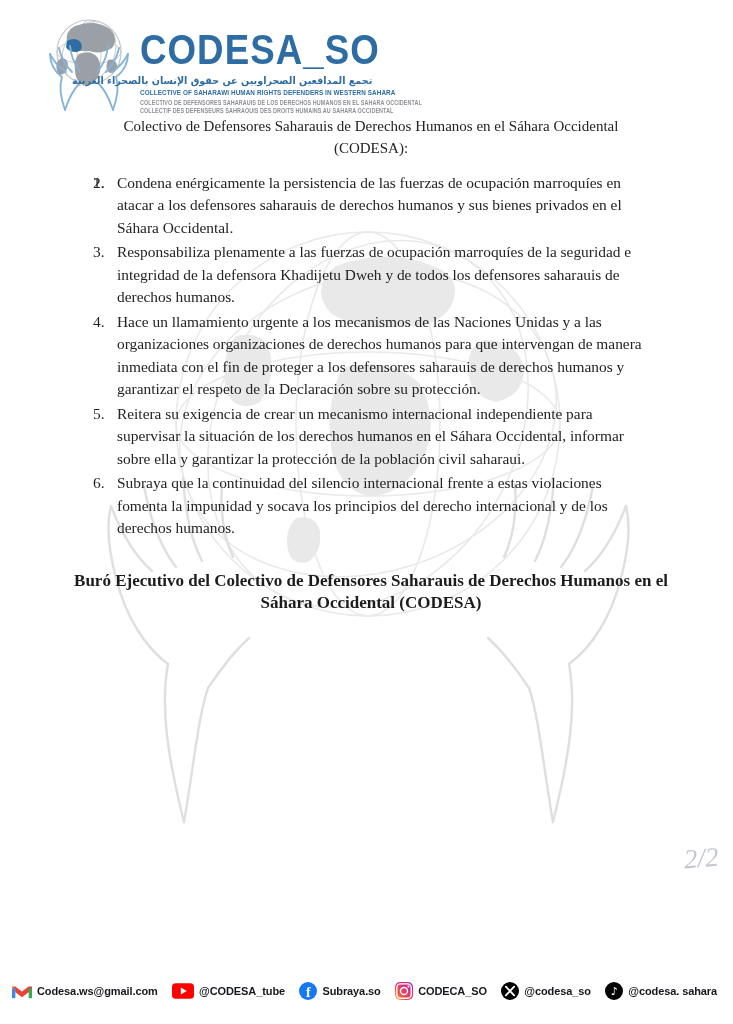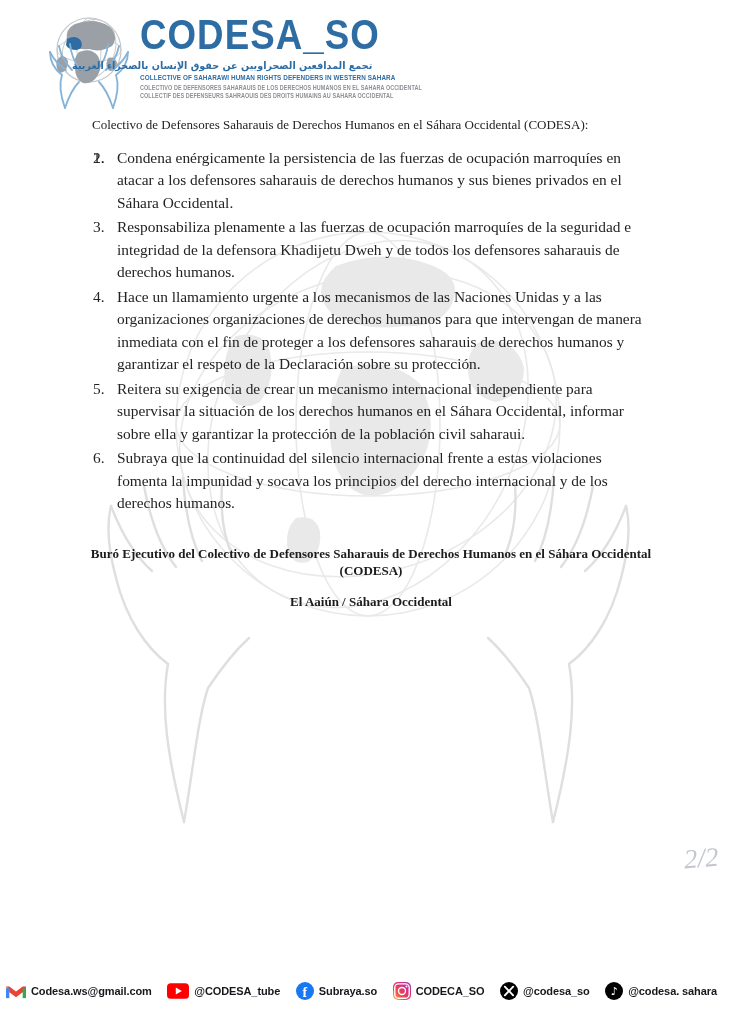--- a/index.html
+++ b/index.html
@@ -5,21 +5,21 @@
   html,body{margin:0;padding:0;}
   body{
     width:733px;height:1024px;position:relative;overflow:hidden;
     background:#ffffff;font-family:"Liberation Serif",serif;color:#232323;
   }
   
   .watermark{position:absolute;left:86px;top:218px;z-index:0;pointer-events:none;}
   
   .logo{position:absolute;left:44px;top:12px;display:flex;z-index:2;}
   .logo-mark{flex:0 0 auto;}
-  .logo-text{margin-left:6px;padding-top:2px;width:242px;}
+  .logo-text{margin-left:6px;padding-top:2px;width:242px;margin-top:15px;}
   .wordmark{
     font-family:"Liberation Sans",sans-serif;font-weight:700;
     font-size:36px;line-height:1;color:#2e6da4;letter-spacing:1px;
     transform:scale(1.02,1.18);transform-origin:left top;white-space:nowrap;
   }
   .logo-arabic{
     direction:rtl;font-family:"DejaVu Sans",sans-serif;font-weight:700;
     font-size:10px;color:#2e6da4;margin-top:10px;white-space:nowrap;text-align:left;
     transform:scaleX(.96);transform-origin:left top;
   }
@@ -28,42 +28,42 @@
     color:#2e6da4;white-space:nowrap;margin-top:2px;
     transform:scaleX(.86);transform-origin:left top;letter-spacing:.1px;
   }
   .logo-line-gray{
     font-family:"Liberation Sans",sans-serif;font-weight:700;font-size:6.3px;
     color:#8d9095;white-space:nowrap;margin-top:1.5px;
     transform:scaleX(.86);transform-origin:left top;letter-spacing:.1px;
   }
   
   .content{position:absolute;left:92px;top:116px;width:558px;z-index:1;}
-  .intro{font-size:13px;line-height:1.46;margin:0 0 12px 0;}
+  .intro{font-size:15px;line-height:1.46;margin:0 0 12px 0;text-align:center;}
   ol.points{list-style:none;margin:0;padding:0;}
   ol.points li{
     position:relative;padding-left:25px;font-size:15.4px;line-height:1.46;
     margin-bottom:2px;
   }
   ol.points .num{position:absolute;left:1px;top:0;}
   .signature{
     width:610px;margin:30px 0 0 -26px;text-align:center;font-weight:700;color:#1c1c1c;
   }
-  .signature p{margin:0 0 14px 0;font-size:13px;line-height:1.32;}
+  .signature p{margin:0 0 14px 0;font-size:17px;line-height:1.32;}
   
   .pagenum{
     position:absolute;right:14px;top:843px;z-index:1;
     font-family:"Liberation Serif",serif;font-style:italic;
     font-size:27px;color:#c3c7cd;transform:rotate(-5deg);
   }
   
   .footer{
     position:absolute;left:0;right:0;top:974px;height:34px;z-index:2;
     display:flex;align-items:center;justify-content:space-between;
-    padding:0 16px 0 6px;box-sizing:border-box;
+    padding:0 16px 0 12px;box-sizing:border-box;
   }
   .social{display:flex;align-items:center;gap:5px;cursor:pointer;}
   .social .label{
     font-family:"Liberation Sans",sans-serif;font-weight:700;font-size:11px;color:#15181c;
     white-space:nowrap;letter-spacing:-.1px;
   }
   .icon{display:inline-flex;align-items:center;justify-content:center;}
   .fb-circle{
     width:18px;height:18px;border-radius:50%;background:#1877F2;color:#fff;
     display:flex;align-items:center;justify-content:center;
@@ -168,21 +168,20 @@
       <span>Reitera su exigencia de crear un mecanismo internacional independiente para supervisar la situación de los derechos humanos en el Sáhara Occidental, informar sobre ella y garantizar la protección de la población civil saharaui.</span>
     </li>
     <li>
       <span class="num">6.</span>
       <span>Subraya que la continuidad del silencio internacional frente a estas violaciones fomenta la impunidad y socava los principios del derecho internacional y de los derechos humanos.</span>
     </li>
   </ol>
 
   <div class="signature">
     <p>Buró Ejecutivo del Colectivo de Defensores Saharauis de Derechos Humanos en el Sáhara Occidental (CODESA)</p>
-    <p>El Aaiún / Sáhara Occidental</p>
   </div>
 </main>
 
 <div class="pagenum">2/2</div>
 
 <footer class="footer">
 
   <div class="social">
     <span class="icon">
       <svg width="20" height="15" viewBox="0 0 24 18">

